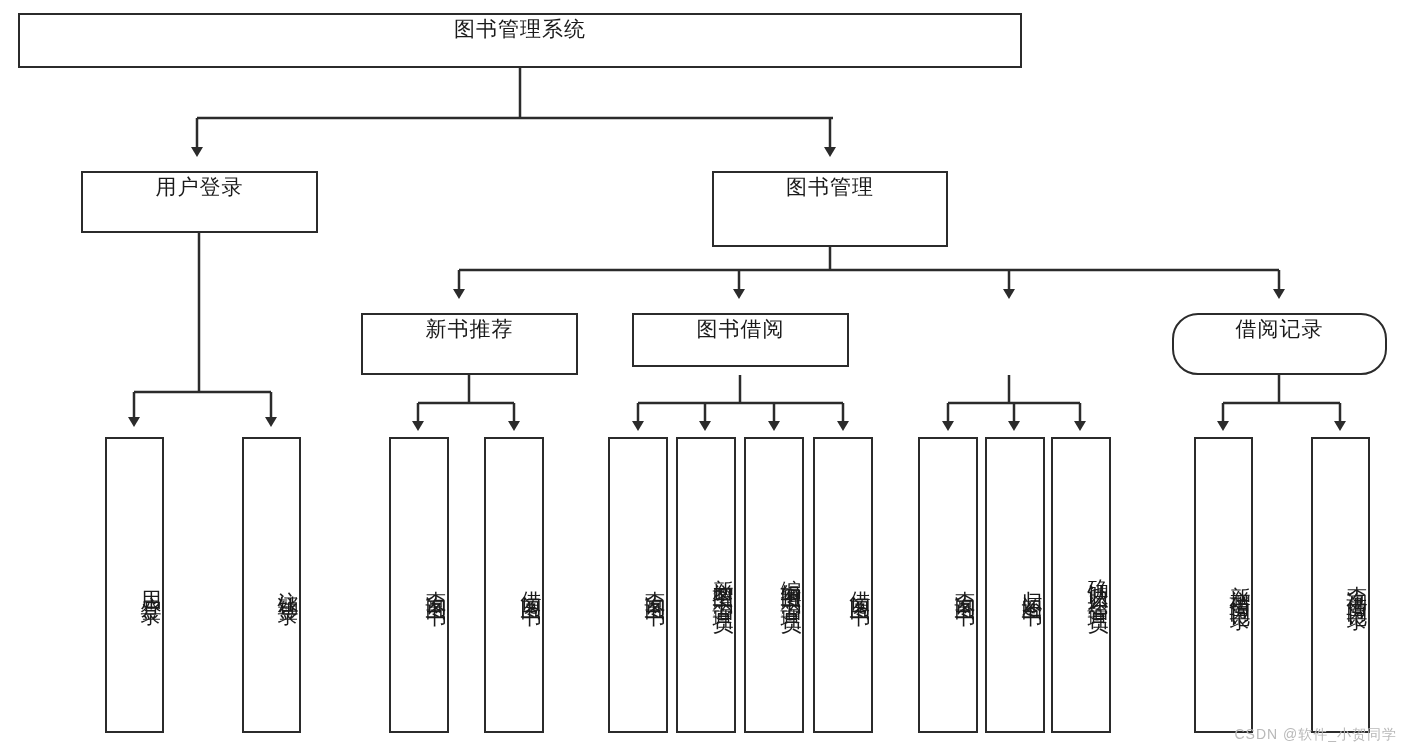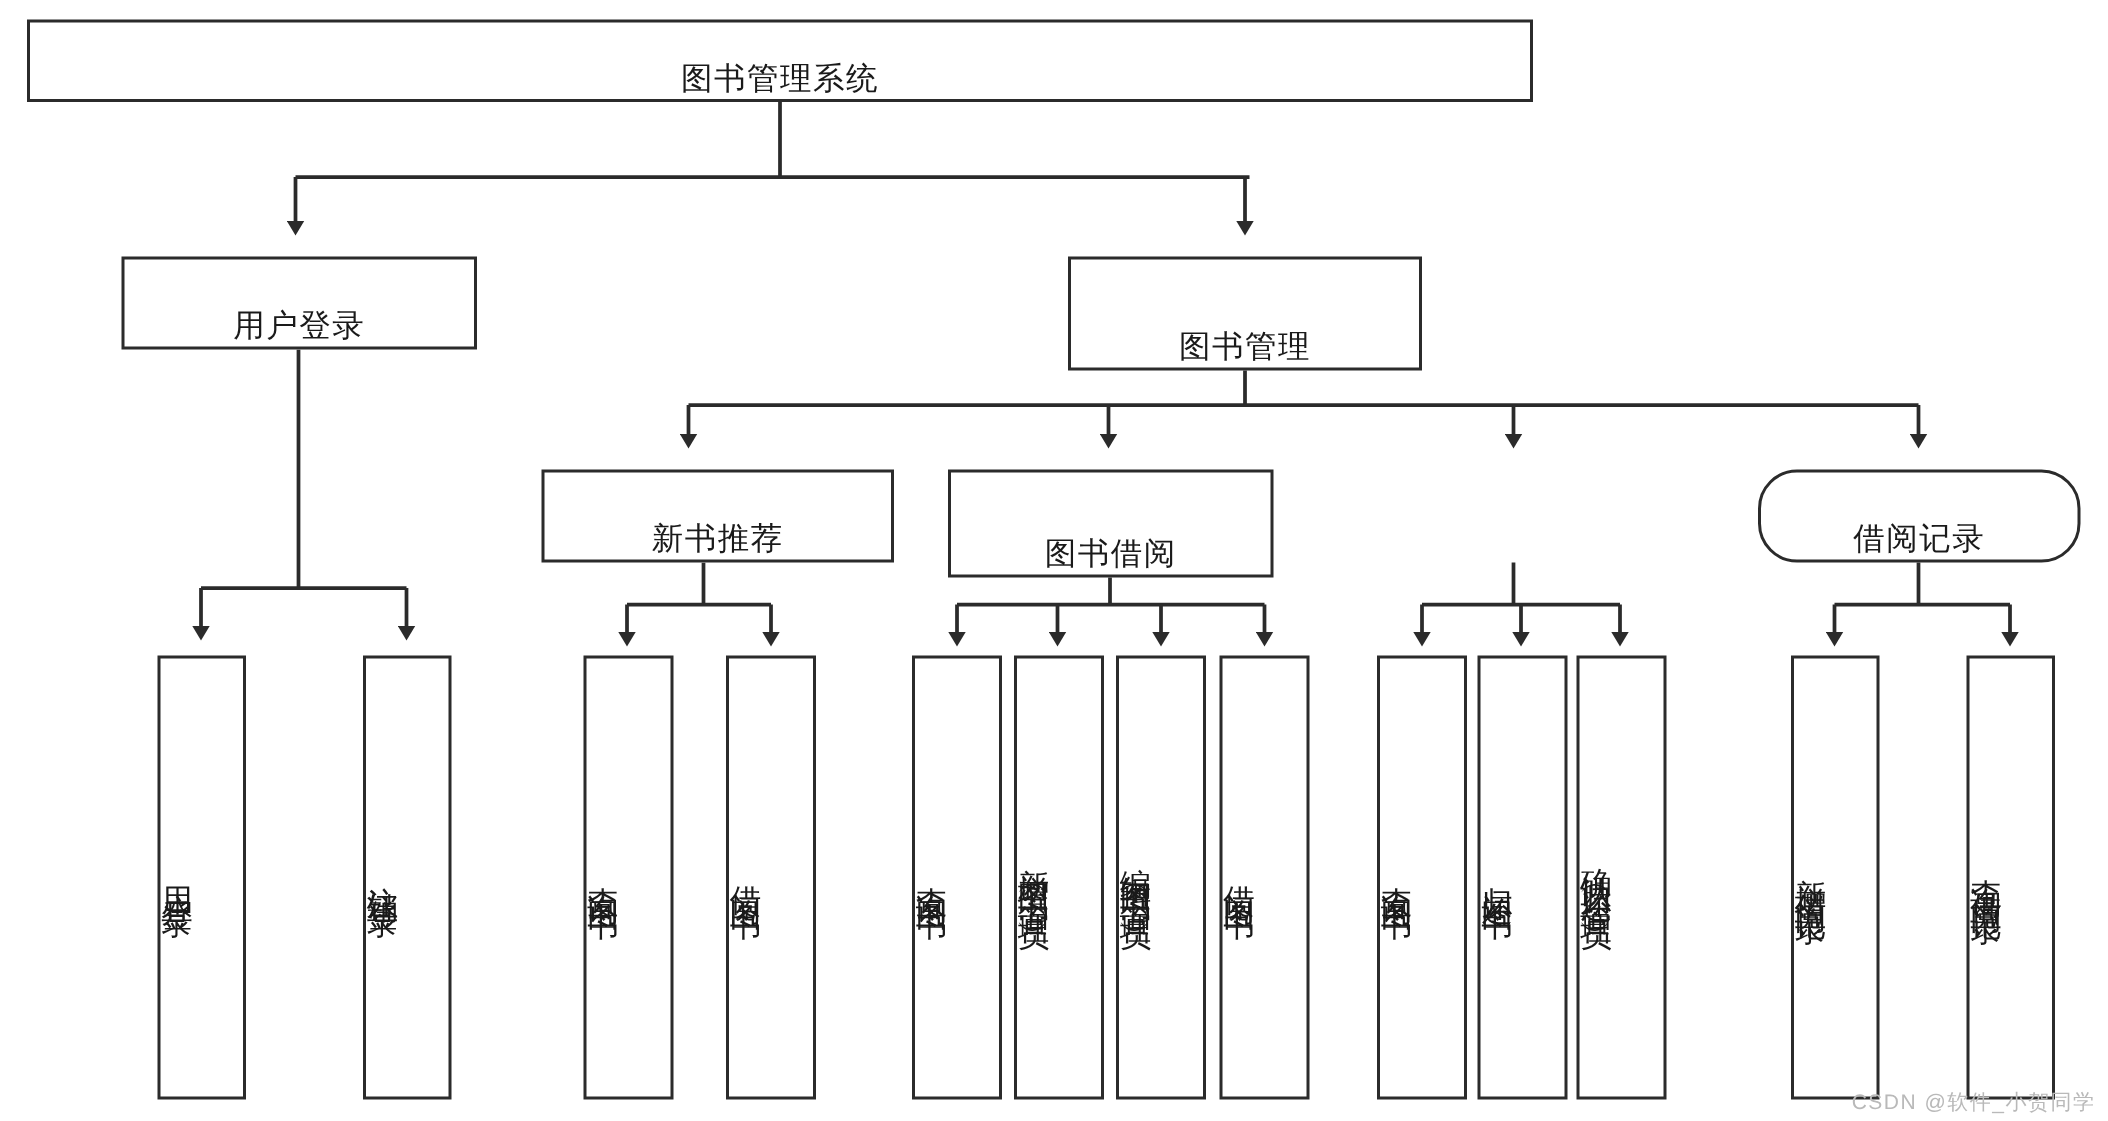--- a/index.html
+++ b/index.html
@@ -2,21 +2,21 @@
 <html><head>
 <meta charset="utf-8">
 <style>
   html,body{margin:0;padding:0;background:#ffffff;}
   body{width:1405px;height:747px;overflow:hidden;
        font-family:"Liberation Sans","DejaVu Sans",sans-serif;}
   #stage{position:relative;width:1405px;height:747px;background:#ffffff;}
   svg.lines{position:absolute;left:0;top:0;width:1405px;height:747px;}
 
   .node{position:absolute;box-sizing:border-box;border:2px solid #2b2b2b;
-        background:#ffffff;display:flex;align-items:flex-end;justify-content:center;
+        background:#ffffff;display:flex;align-items:flex-start;justify-content:center;
         color:#1a1a1a;}
   .node.h{font-size:21px;letter-spacing:1px;}
   .node.v{writing-mode:vertical-rl;text-orientation:upright;
           font-size:21px;letter-spacing:5px;line-height:1;
           padding-top:4px;padding-bottom:6px;}
   .node.v .vtxt{writing-mode:vertical-rl;text-orientation:upright;white-space:nowrap;}
 
   #watermark{position:absolute;right:8px;bottom:3px;font-size:14px;color:#b9b9b9;
              letter-spacing:1px;white-space:nowrap;}
 </style>
@@ -79,24 +79,24 @@
     <span>图书管理系统</span>
   </div>
 
   <div class="node h" style="left:81px;top:171px;width:237px;height:62px;">
     <span>用户登录</span>
   </div>
   <div class="node h" style="left:712px;top:171px;width:236px;height:76px;">
     <span>图书管理</span>
   </div>
 
-  <div class="node h" style="left:361px;top:313px;width:235px;height:62px;">
+  <div class="node h" style="left:361px;top:313px;width:217px;height:62px;">
     <span>新书推荐</span>
   </div>
-  <div class="node h" style="left:632px;top:313px;width:217px;height:72px;">
+  <div class="node h" style="left:632px;top:313px;width:217px;height:54px;">
     <span>图书借阅</span>
   </div>
   <div class="node h" style="left:1172px;top:313px;width:215px;height:62px;border-radius:26px;">
     <span>借阅记录</span>
   </div>
 
   <div class="node v" style="left:105px;top:437px;width:59px;height:296px;">
     <span class="vtxt">用户登录</span>
   </div>
   <div class="node v" style="left:242px;top:437px;width:59px;height:296px;">

